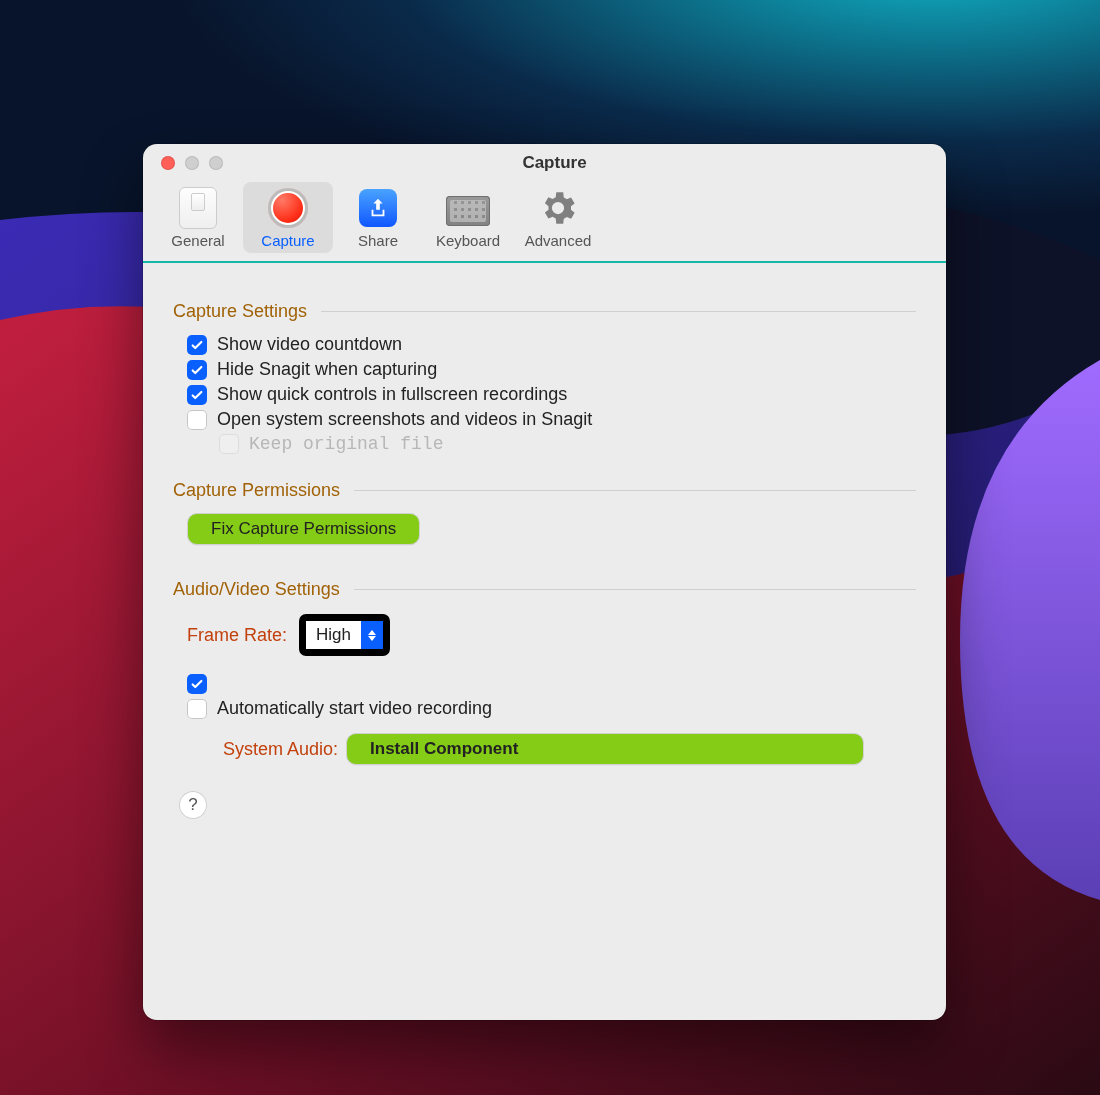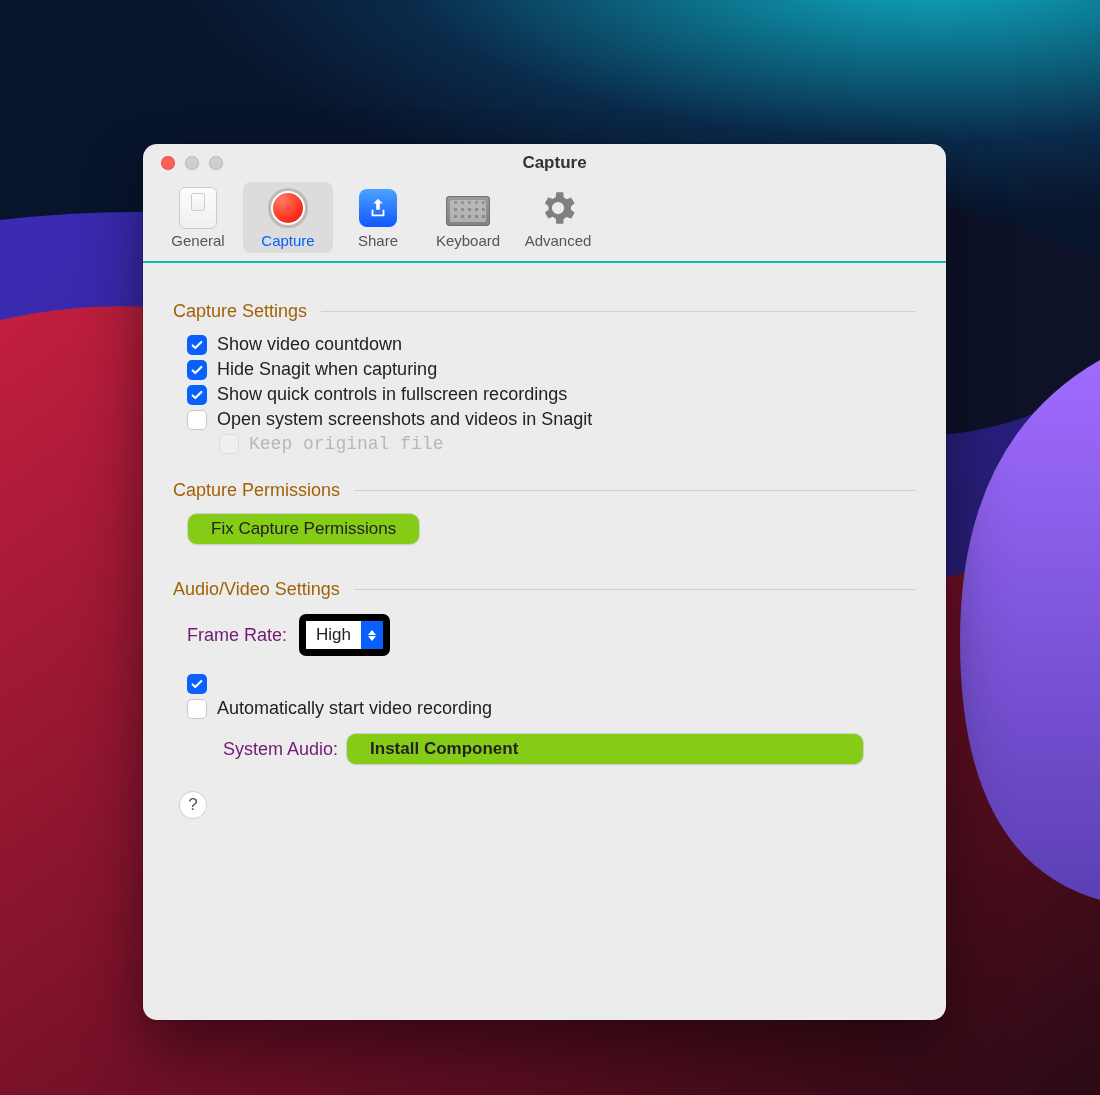--- a/index.html
+++ b/index.html
@@ -34,21 +34,21 @@
   .cb{width:20px;height:20px;border-radius:5px;display:flex;align-items:center;justify-content:center;flex-shrink:0;}
   .cb.checked{background:#0a60ff;}
   .cb.unchecked{background:#fff;box-shadow:inset 0 0 0 1px #c6c6c6;}
   .cb.disabled{background:#efefef;box-shadow:inset 0 0 0 1px #dcdcdc;}
   .cb.checked svg{width:14px;height:14px;}
 
   .btn{display:inline-block;background:#84cc16;border:1px solid #d0d0d0;border-radius:10px;padding:5px 23px;font-size:17px;color:#222;box-shadow:0 1px 0 rgba(0,0,0,0.03);}
   .btn.wide{width:470px;text-align:left;font-weight:bold;}
 
   .row-inline{display:flex;align-items:center;gap:12px;margin:14px 0 18px 14px;}
-  .label{font-size:18px;color:#701a75;}
+  .label{font-size:18px;color:#c2410c;}
 
   .select{display:inline-flex;align-items:center;background:#fff;border:7px solid #000000;border-radius:7px;height:28px;overflow:hidden;}
   .select .val{padding:0 10px;font-size:17px;}
   .select .arrows{width:22px;height:100%;background:#0a60ff;display:flex;flex-direction:column;align-items:center;justify-content:center;gap:1px;}
   .select .arrows .arr{width:0;height:0;border-left:4px solid transparent;border-right:4px solid transparent;}
   .select .arrows .up{border-bottom:5px solid #fff;}
   .select .arrows .down{border-top:5px solid #fff;}
 
   .sysaudio{display:flex;align-items:center;gap:8px;margin:14px 0 0 50px;}
 

